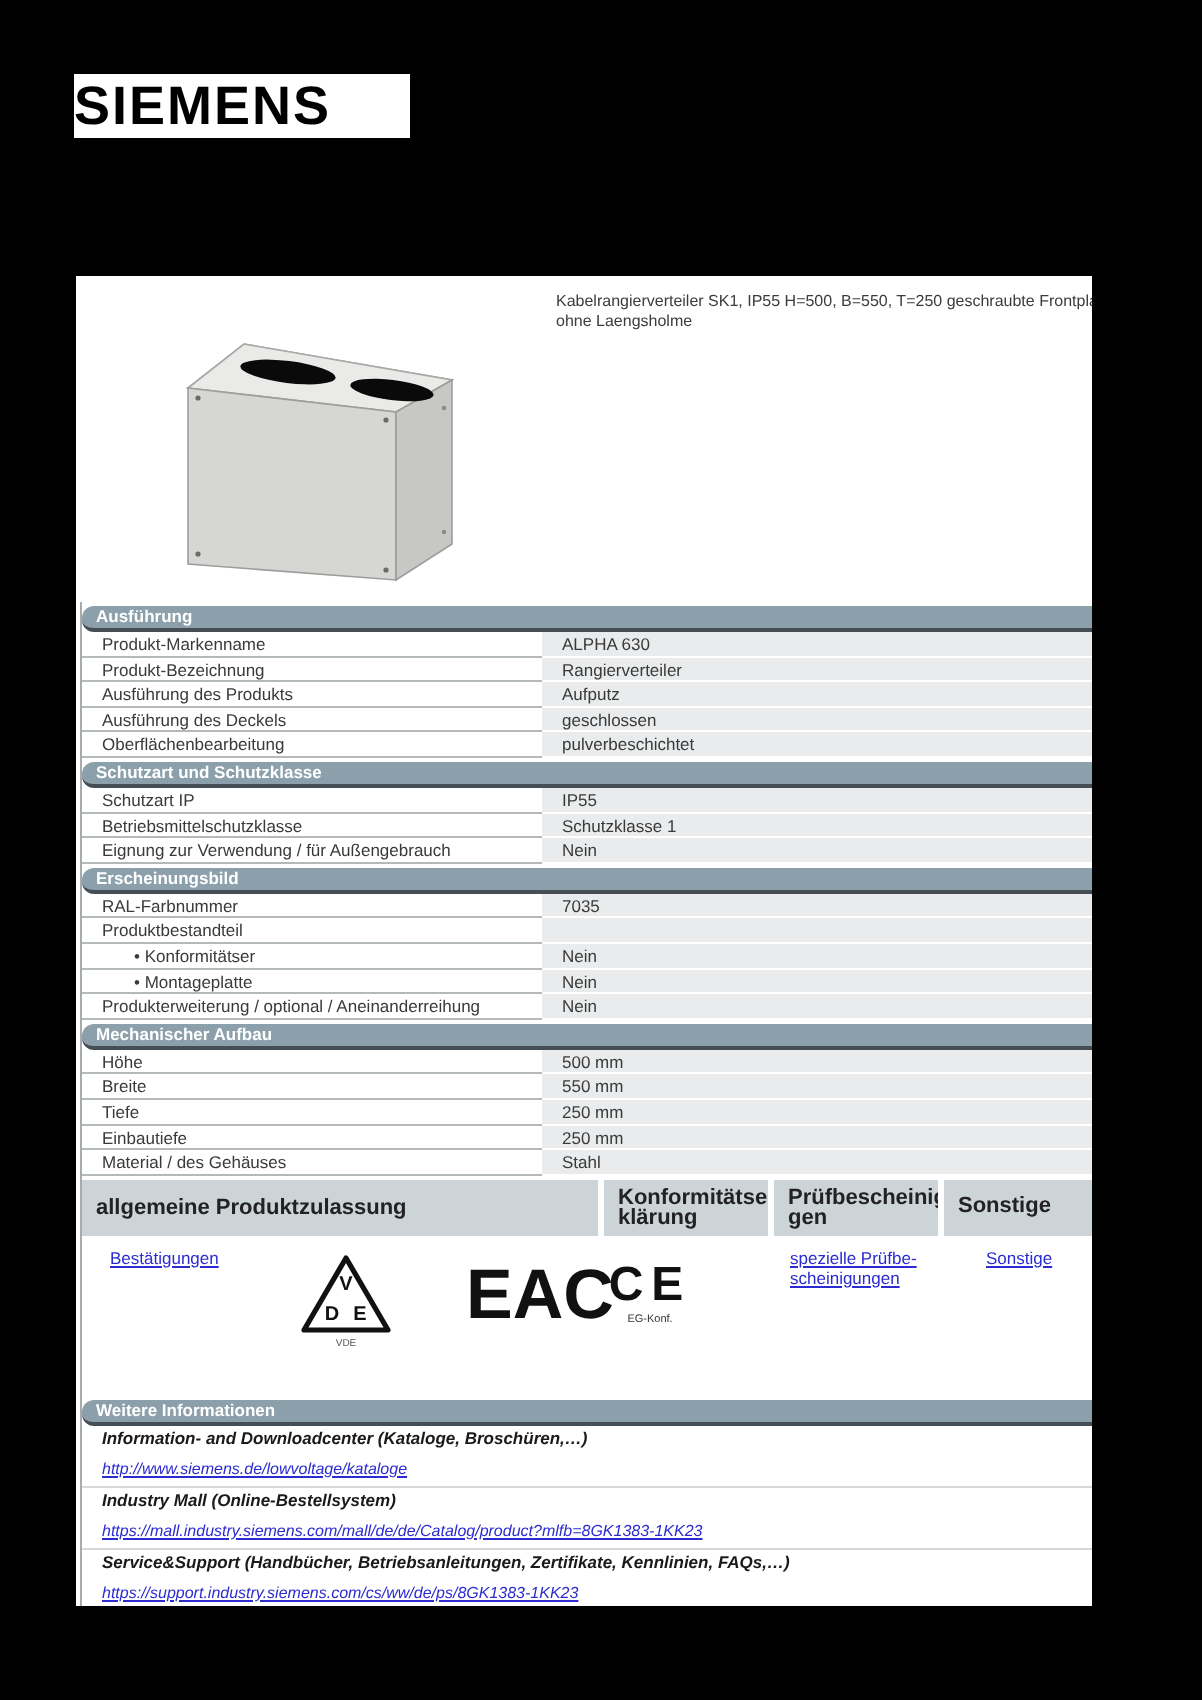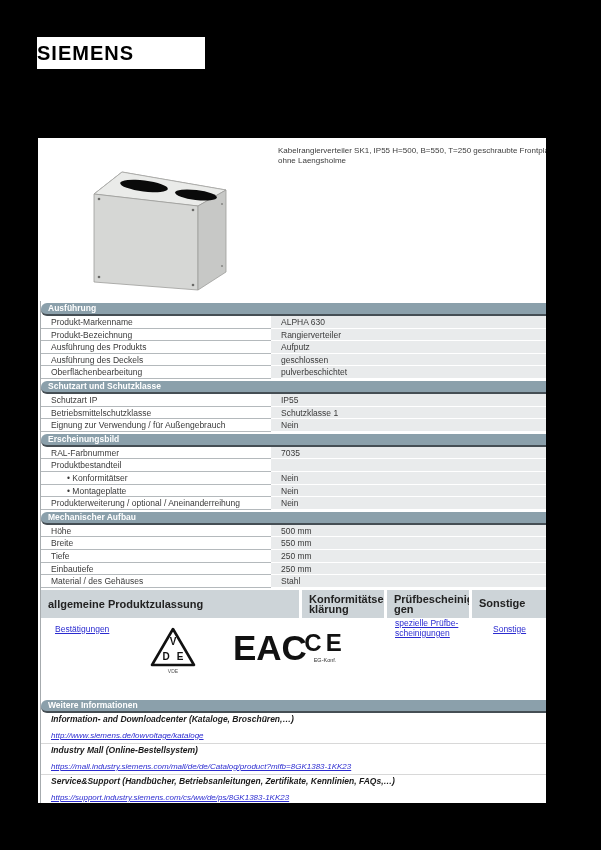--- a/index.html
+++ b/index.html
@@ -2,21 +2,21 @@
 <html><head>
 <meta charset="utf-8">
 <style>
   * { margin:0; padding:0; box-sizing:border-box; }
   html,body { background:#000; }
   body { font-family:"Liberation Sans", sans-serif; }
   #canvas { position:relative; width:601px; height:850px; background:#000; overflow:hidden; }
 
   .logo-patch { position:absolute; left:37px; top:37px; width:168px; height:32px;
     background:#fff; display:flex; align-items:center; }
-  .logo-text { font-weight:bold; font-size:20px; letter-spacing:1px; color:#000; line-height:30px; }
+  .logo-text { font-weight:bold; font-size:27px; letter-spacing:1px; color:#000; line-height:30px; }
 
   .page { position:absolute; left:38px; top:138px; width:508px; height:665px;
     background:#fff; overflow:hidden; }
 
   .description { position:absolute; left:240px; top:8px; width:292px;
     font-size:8px; line-height:10px; color:#3c3c3c; }
 
   .product-figure { position:absolute; left:48px; top:6px; width:162px; height:150px; }
 
   .tables { position:absolute; left:2px; top:163px; width:517px;
@@ -45,21 +45,21 @@
 
   .approvals-content { position:relative; height:80px; background:#fff; }
   a.doclink { color:#2b2bd0; text-decoration:underline; font-size:8.5px; cursor:pointer; }
   .lnk-confirm { position:absolute; left:14px; top:6px; }
   .vde-logo { position:absolute; left:108px; top:8px; }
   .eac-mark { position:absolute; left:192px; top:10px; font-size:35px; font-weight:bold;
     letter-spacing:0px; color:#111; font-stretch:condensed; }
   .ce-wrap { position:absolute; left:258px; top:12px; width:52px; text-align:center; }
   .ce-mark { font-size:24px; font-weight:bold; letter-spacing:4px; color:#111; line-height:26px; }
   .ce-caption { font-size:5.5px; color:#333; margin-top:1px; }
-  .lnk-special { position:absolute; left:354px; top:0; white-space:pre-line; line-height:10px; }
+  .lnk-special { position:absolute; left:354px; top:6px; white-space:pre-line; line-height:10px; }
   .lnk-other { position:absolute; left:452px; top:6px; }
 
   .info-list { background:#fff;font-style:italic; }
   .info-item { padding:1px 0 1px 10px; border-bottom:1px solid #d8d8d8; }
   .info-title { font-size:8.5px; font-weight:bold; color:#1a1a1a; line-height:10px; }
   a.info-url { display:inline-block; color:#2b2bd0; text-decoration:underline;
     font-size:8px; line-height:9.5px; cursor:pointer; }
 </style>
 </head>
 <body>

